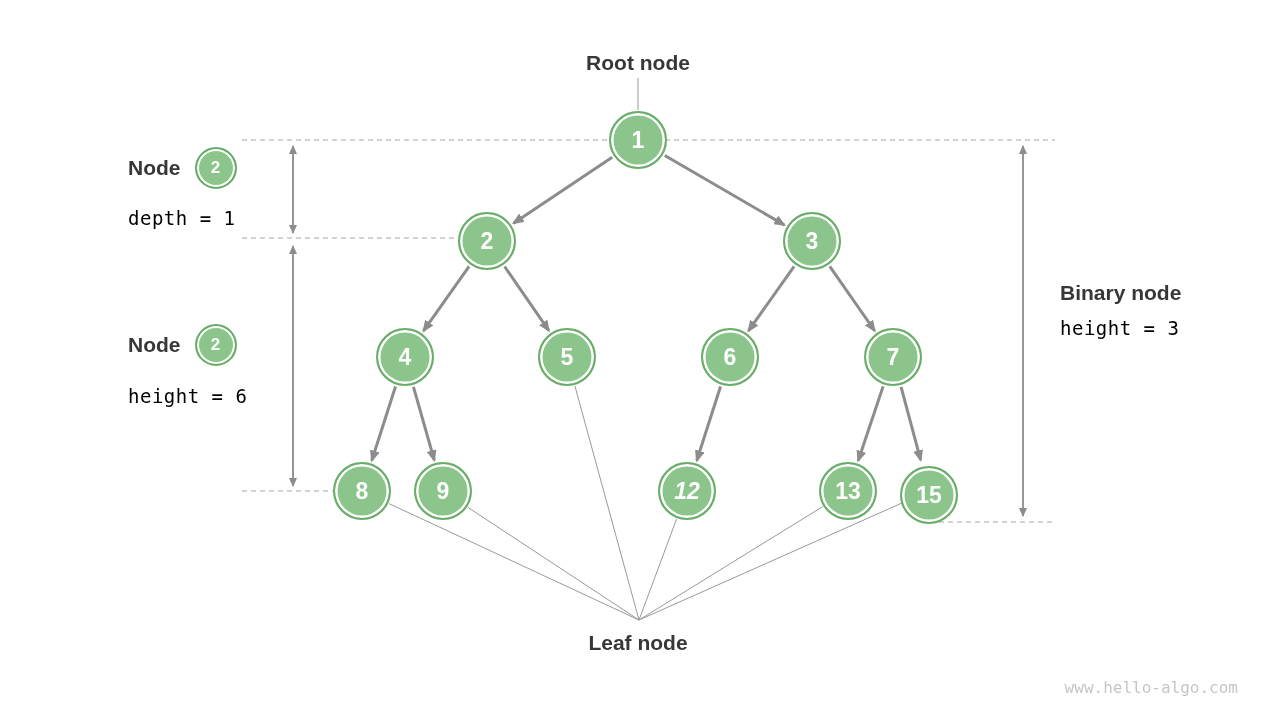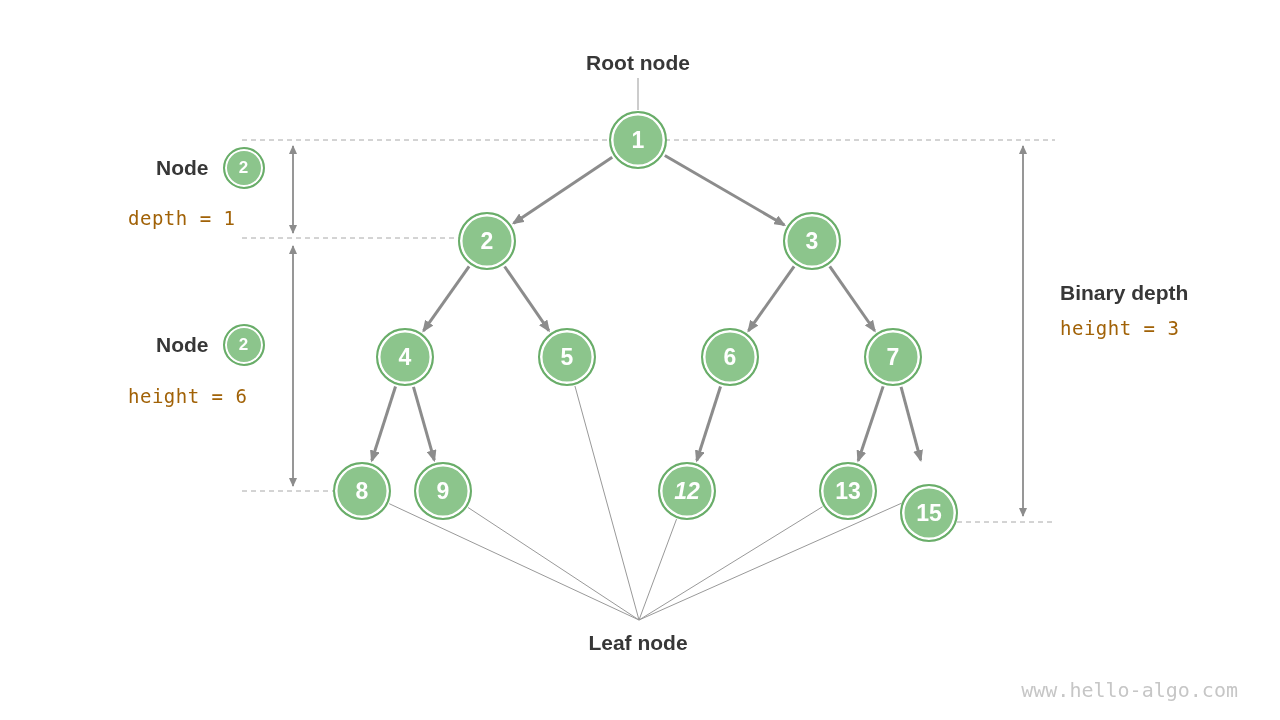--- a/index.html
+++ b/index.html
@@ -26,27 +26,27 @@
     width:42px; height:42px; box-sizing:border-box; border-radius:50%;
     background:#8cc58c; border:2px solid #69ad69;
     box-shadow: inset 0 0 0 2px #ffffff;
     color:#ffffff; display:flex; align-items:center; justify-content:center;
     font-weight:bold; font-size:17px; flex:0 0 auto;
   }
   .bold-label { position:absolute; font-weight:bold; font-size:21px; color:#373737; line-height:26px; }
   .centered   { width:160px; text-align:center; }
   .mono-label {
     position:absolute; font-family:"DejaVu Sans Mono", monospace;
-    font-size:19px; color:#a16207; letter-spacing:0.5px; line-height:22px;
+    font-size:19px; color:#000000; letter-spacing:0.5px; line-height:22px;
   }
   .annot-row { position:absolute; display:flex; align-items:center; gap:14px; }
-  .annot-row .word { font-weight:bold; font-size:21px; color:#373737;margin-left:28px; }
+  .annot-row .word { font-weight:bold; font-size:21px; color:#373737; }
   #watermark {
     position:absolute; right:42px; top:678px;
-    font-family:"DejaVu Sans Mono", monospace; font-size:20px; color:#c6c6c6;
+    font-family:"DejaVu Sans Mono", monospace; font-size:16px; color:#c6c6c6;
   }
 </style>
 </head>
 <body>
 
 <div id="canvas">
 
   <svg id="lines" width="1280" height="720">
     <defs>
       <marker id="arrow" viewBox="0 0 12 10" markerUnits="userSpaceOnUse" markerWidth="12" markerHeight="10" refX="10" refY="5" orient="auto">
@@ -94,37 +94,37 @@
       <div class="tree-node" style="left: 458px; top: 212px;">2</div>
       <div class="tree-node" style="left: 783px; top: 212px;">3</div>
       <div class="tree-node" style="left: 376px; top: 328px;">4</div>
       <div class="tree-node" style="left: 538px; top: 328px;">5</div>
       <div class="tree-node" style="left: 701px; top: 328px;">6</div>
       <div class="tree-node" style="left: 864px; top: 328px;">7</div>
       <div class="tree-node" style="left: 333px; top: 462px;">8</div>
       <div class="tree-node" style="left: 414px; top: 462px;">9</div>
       <div class="tree-node" style="left: 658px; top: 462px; font-style: italic;">12</div>
       <div class="tree-node" style="left: 819px; top: 462px;">13</div>
-      <div class="tree-node" style="left: 900px; top: 484px;">15</div>
+      <div class="tree-node" style="left: 900px; top: 466px;">15</div>
     </div>
 
   <div class="bold-label centered" style="left:558px; top:630px;">Leaf node</div>
 
   <div class="bold-label centered" style="left:558px; top:50px;">Root node</div>
 
   <div class="annot-row" style="left:128px; top:147px;">
     <span class="word">Node</span>
     <span class="node-badge">2</span>
   </div>
   <div class="mono-label" style="left:128px; top:207px;">depth = 1</div>
 
   <div class="annot-row" style="left:128px; top:324px;">
     <span class="word">Node</span>
     <span class="node-badge">2</span>
   </div>
   <div class="mono-label" style="left:128px; top:385px;">height = 6</div>
 
-  <div class="bold-label" style="left:1060px; top:280px;">Binary depth</div>
+  <div class="bold-label" style="left:1060px; top:280px;">Binary node</div>
   <div class="mono-label" style="left:1060px; top:317px;">height = 3</div>
 
   <div id="watermark">www.hello-algo.com</div>
 
 </div>
 
 </body></html>

